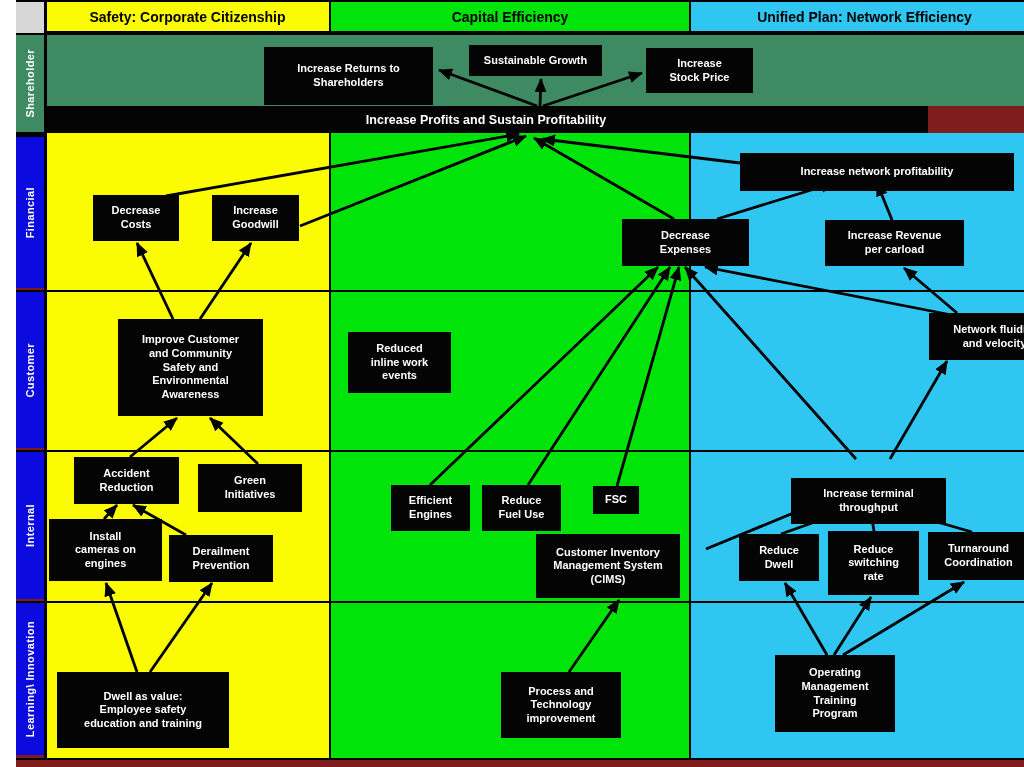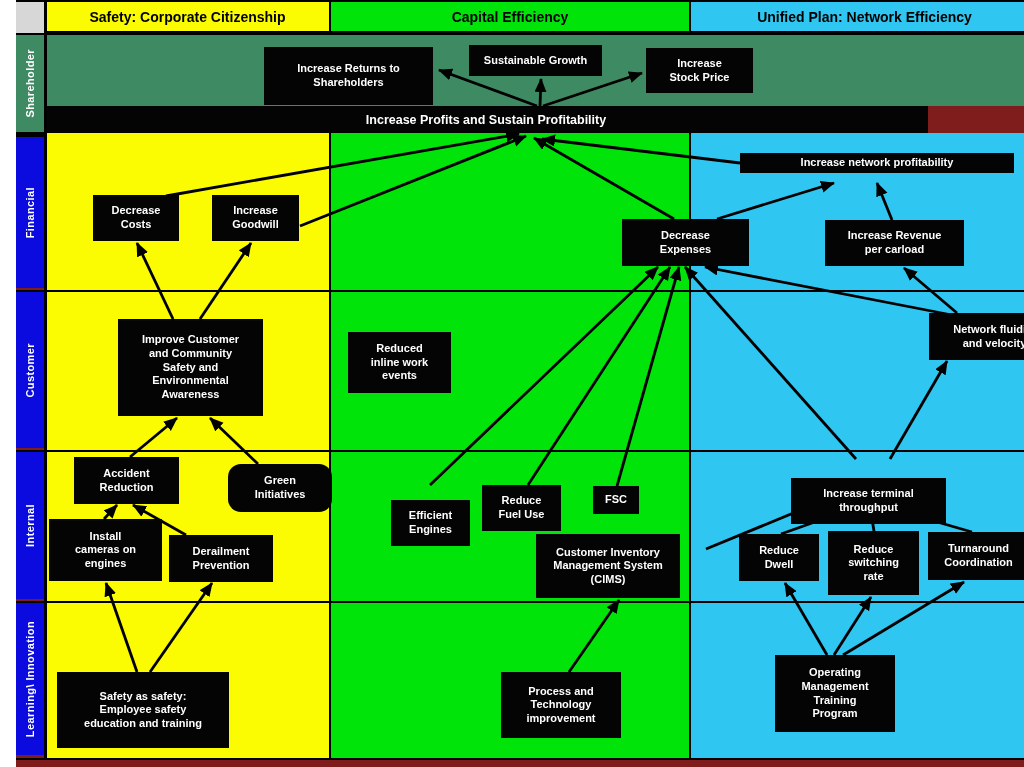--- a/index.html
+++ b/index.html
@@ -121,62 +121,62 @@
   <div id="nodes-layer">
       <div class="node" style="left: 248px; top: 47px; width: 169px; height: 58px; background: rgb(4, 4, 4);">Increase Returns to
 Shareholders</div>
       <div class="node" style="left: 453px; top: 45px; width: 133px; height: 31px; background: rgb(4, 4, 4);">Sustainable Growth</div>
       <div class="node" style="left: 630px; top: 48px; width: 107px; height: 45px; background: rgb(4, 4, 4);">Increase
 Stock Price</div>
       <div class="node" style="left: 77px; top: 195px; width: 86px; height: 46px; background: rgb(4, 4, 4);">Decrease
 Costs</div>
       <div class="node" style="left: 196px; top: 195px; width: 87px; height: 46px; background: rgb(4, 4, 4);">Increase
 Goodwill</div>
-      <div class="node" style="left: 724px; top: 153px; width: 274px; height: 20px; background: rgb(4, 4, 4);">Increase network profitability</div>
+      <div class="node" style="left: 724px; top: 153px; width: 274px; height: 38px; background: rgb(4, 4, 4);">Increase network profitability</div>
       <div class="node" style="left: 606px; top: 219px; width: 127px; height: 47px; background: rgb(4, 4, 4);">Decrease
 Expenses</div>
       <div class="node" style="left: 809px; top: 220px; width: 139px; height: 46px; background: rgb(4, 4, 4);">Increase Revenue
 per carload</div>
       <div class="node" style="left: 102px; top: 319px; width: 145px; height: 97px; background: rgb(4, 4, 4);">Improve Customer
 and Community
 Safety and
 Environmental
 Awareness</div>
       <div class="node" style="left: 332px; top: 332px; width: 103px; height: 61px; background: rgb(4, 4, 4);">Reduced
 inline work
 events</div>
       <div class="node" style="left: 913px; top: 313px; width: 131px; height: 47px; background: rgb(4, 4, 4);">Network fluidity
 and velocity</div>
       <div class="node" style="left: 58px; top: 457px; width: 105px; height: 47px; background: rgb(4, 4, 4);">Accident
 Reduction</div>
-      <div class="node" style="left: 212px; top: 464px; width: 104px; height: 48px; background: rgb(4, 4, 4); border-radius: 13px;">Green
+      <div class="node" style="left: 182px; top: 464px; width: 104px; height: 48px; background: rgb(4, 4, 4);">Green
 Initiatives</div>
       <div class="node" style="left: 33px; top: 519px; width: 113px; height: 62px; background: rgb(4, 4, 4);">Install
 cameras on
 engines</div>
       <div class="node" style="left: 153px; top: 535px; width: 104px; height: 47px; background: rgb(4, 4, 4);">Derailment
 Prevention</div>
-      <div class="node" style="left: 375px; top: 500px; width: 79px; height: 46px; background: rgb(4, 4, 4);">Efficient
+      <div class="node" style="left: 375px; top: 485px; width: 79px; height: 46px; background: rgb(4, 4, 4);">Efficient
 Engines</div>
       <div class="node" style="left: 466px; top: 485px; width: 79px; height: 46px; background: rgb(4, 4, 4);">Reduce
 Fuel Use</div>
       <div class="node" style="left: 577px; top: 486px; width: 46px; height: 28px; background: rgb(4, 4, 4);">FSC</div>
       <div class="node" style="left: 775px; top: 478px; width: 155px; height: 46px; background: rgb(4, 4, 4);">Increase terminal
 throughput</div>
       <div class="node" style="left: 520px; top: 534px; width: 144px; height: 64px; background: rgb(4, 4, 4);">Customer Inventory
 Management System
 (CIMS)</div>
       <div class="node" style="left: 723px; top: 534px; width: 80px; height: 47px; background: rgb(4, 4, 4);">Reduce
 Dwell</div>
       <div class="node" style="left: 812px; top: 531px; width: 91px; height: 64px; background: rgb(4, 4, 4);">Reduce
 switching
 rate</div>
       <div class="node" style="left: 912px; top: 532px; width: 101px; height: 48px; background: rgb(4, 4, 4);">Turnaround
 Coordination</div>
-      <div class="node" style="left: 41px; top: 672px; width: 172px; height: 76px; background: rgb(4, 4, 4);">Safety as safety:
+      <div class="node" style="left: 41px; top: 672px; width: 172px; height: 76px; background: rgb(4, 4, 4);">Dwell as value:
 Employee safety
 education and training</div>
       <div class="node" style="left: 485px; top: 672px; width: 120px; height: 66px; background: rgb(4, 4, 4);">Process and
 Technology
 improvement</div>
       <div class="node" style="left: 759px; top: 655px; width: 120px; height: 77px; background: rgb(4, 4, 4);">Operating
 Management
 Training
 Program</div>
     </div>

